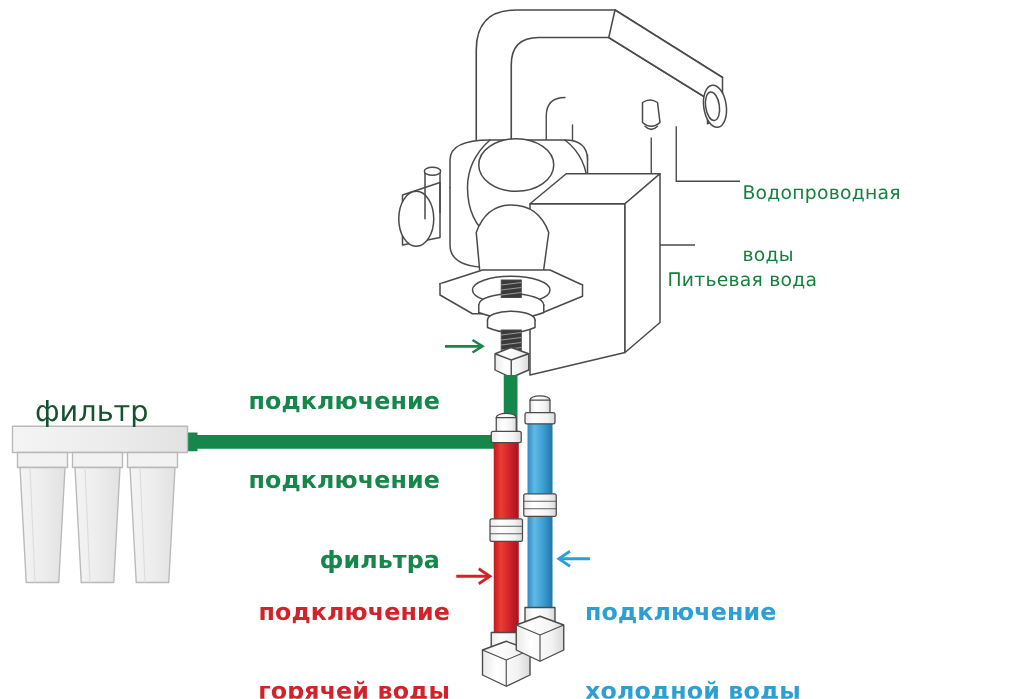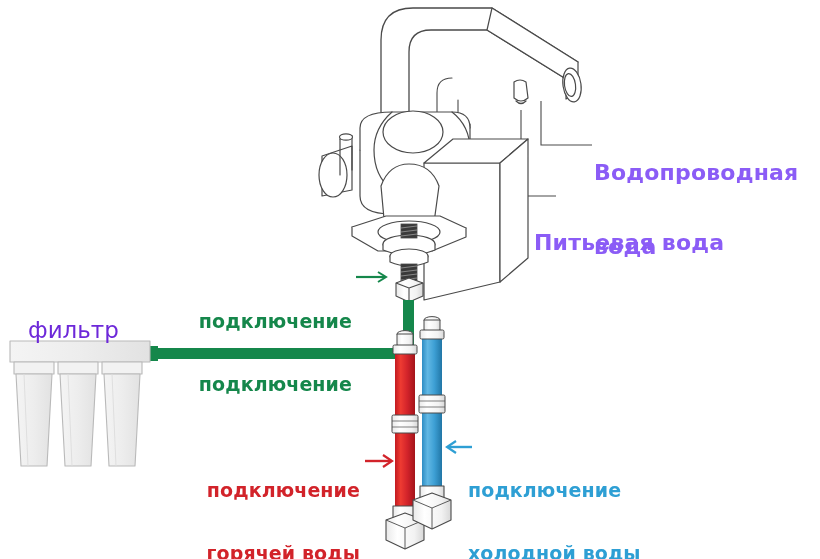--- a/index.html
+++ b/index.html
@@ -9,27 +9,27 @@
     font-family:"DejaVu Sans", sans-serif;
     position:relative;
     overflow:hidden;
   }
   #stage{position:absolute;left:0;top:0;width:820px;height:559px;}
   .svg-layer{position:absolute;left:0;top:0;width:820px;height:559px;}
 
   .label{position:absolute;white-space:pre;line-height:1.12;}
 
   .lbl-tap{
-    color:#8b5cf6;
-    font-size:22px;
-    font-weight:bold;
+    color:#15803d;
+    font-size:15px;
+    font-weight:normal;
     letter-spacing:0.2px;
   }
   .lbl-filter-title{
-    color:#6d28d9;
+    color:#14532d;
     font-size:23px;
     font-weight:normal;
   }
   .lbl-green{
     color:#15874b;
     font-size:19px;
     font-weight:bold;
     text-align:right;
     letter-spacing:0.1px;
   }
@@ -244,32 +244,33 @@
 
       <g stroke="#2e9fd4" stroke-width="2.4" fill="none">
         <path d="M472,447 L448,447"></path>
         <path d="M456,441 L447,447 L456,453" stroke-width="2.2"></path>
       </g>
     </g>
   </svg>
 
   <div class="label lbl-tap" style="left:594px;top:112px;">
     <div>Водопроводная</div>
-    <div>вода</div>
+    <div>воды</div>
   </div>
 
   <div class="label lbl-tap" style="left:534px;top:182px;">
     <div>Питьевая вода</div>
   </div>
 
   <div class="label lbl-filter-title" style="left:28px;top:318px;">фильтр</div>
 
   <div class="label lbl-green" style="left:120px;top:268px;width:232px;">
     <div>подключение</div>
     <div>подключение</div>
+    <div>фильтра</div>
   </div>
 
   <div class="label lbl-red" style="left:130px;top:437px;width:230px;">
     <div>подключение</div>
     <div>горячей воды</div>
   </div>
 
   <div class="label lbl-blue" style="left:468px;top:437px;width:240px;">
     <div>подключение</div>
     <div>холодной воды</div>

